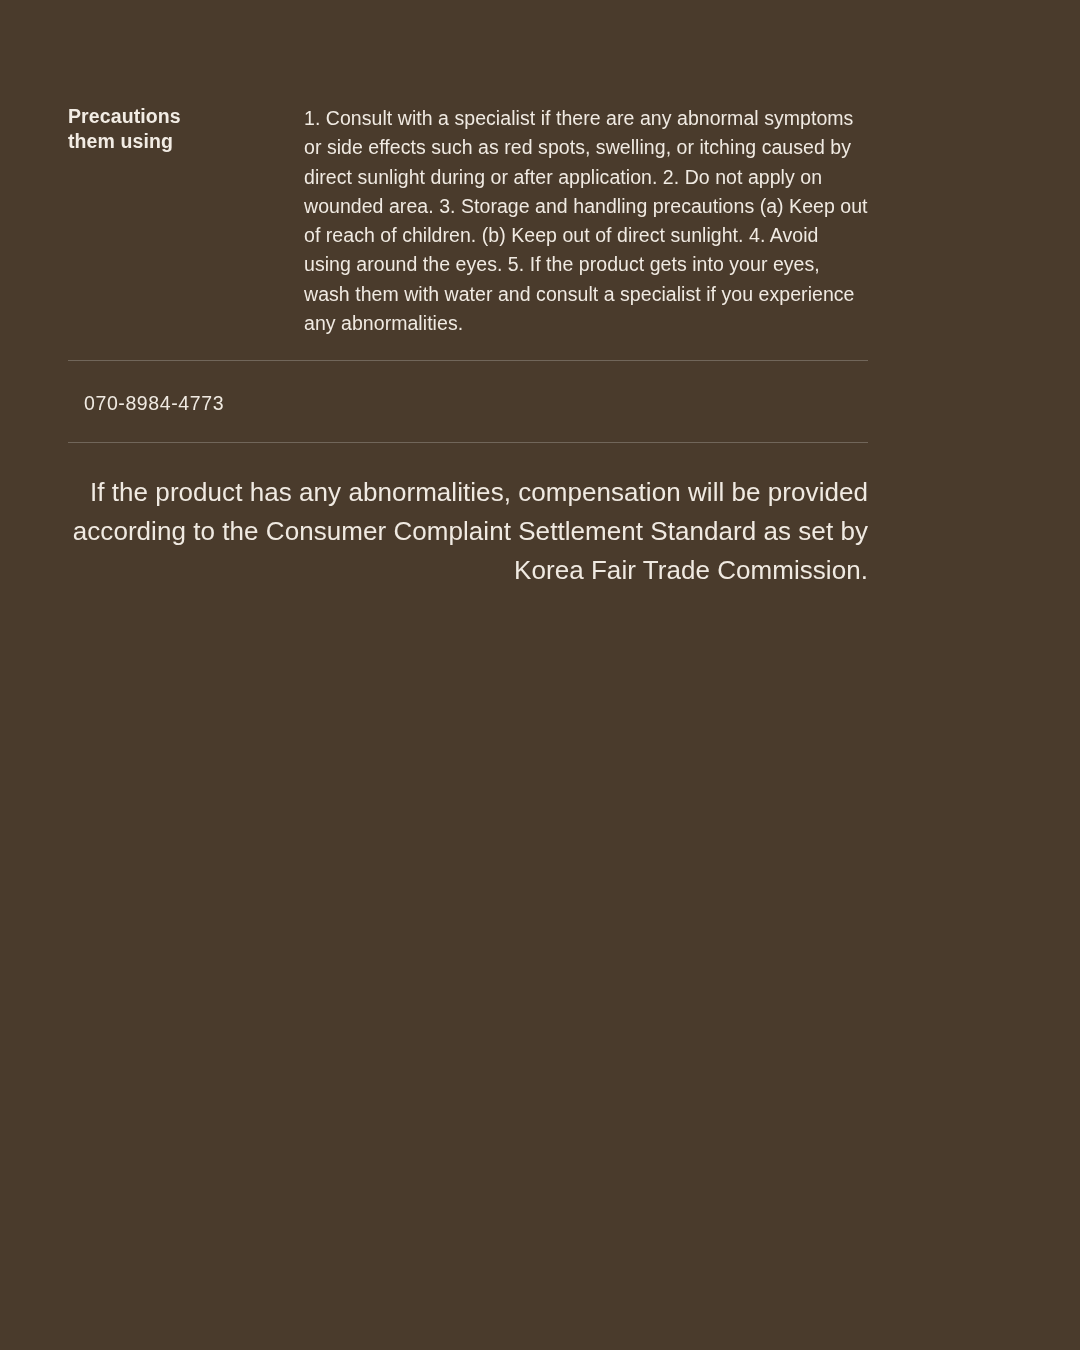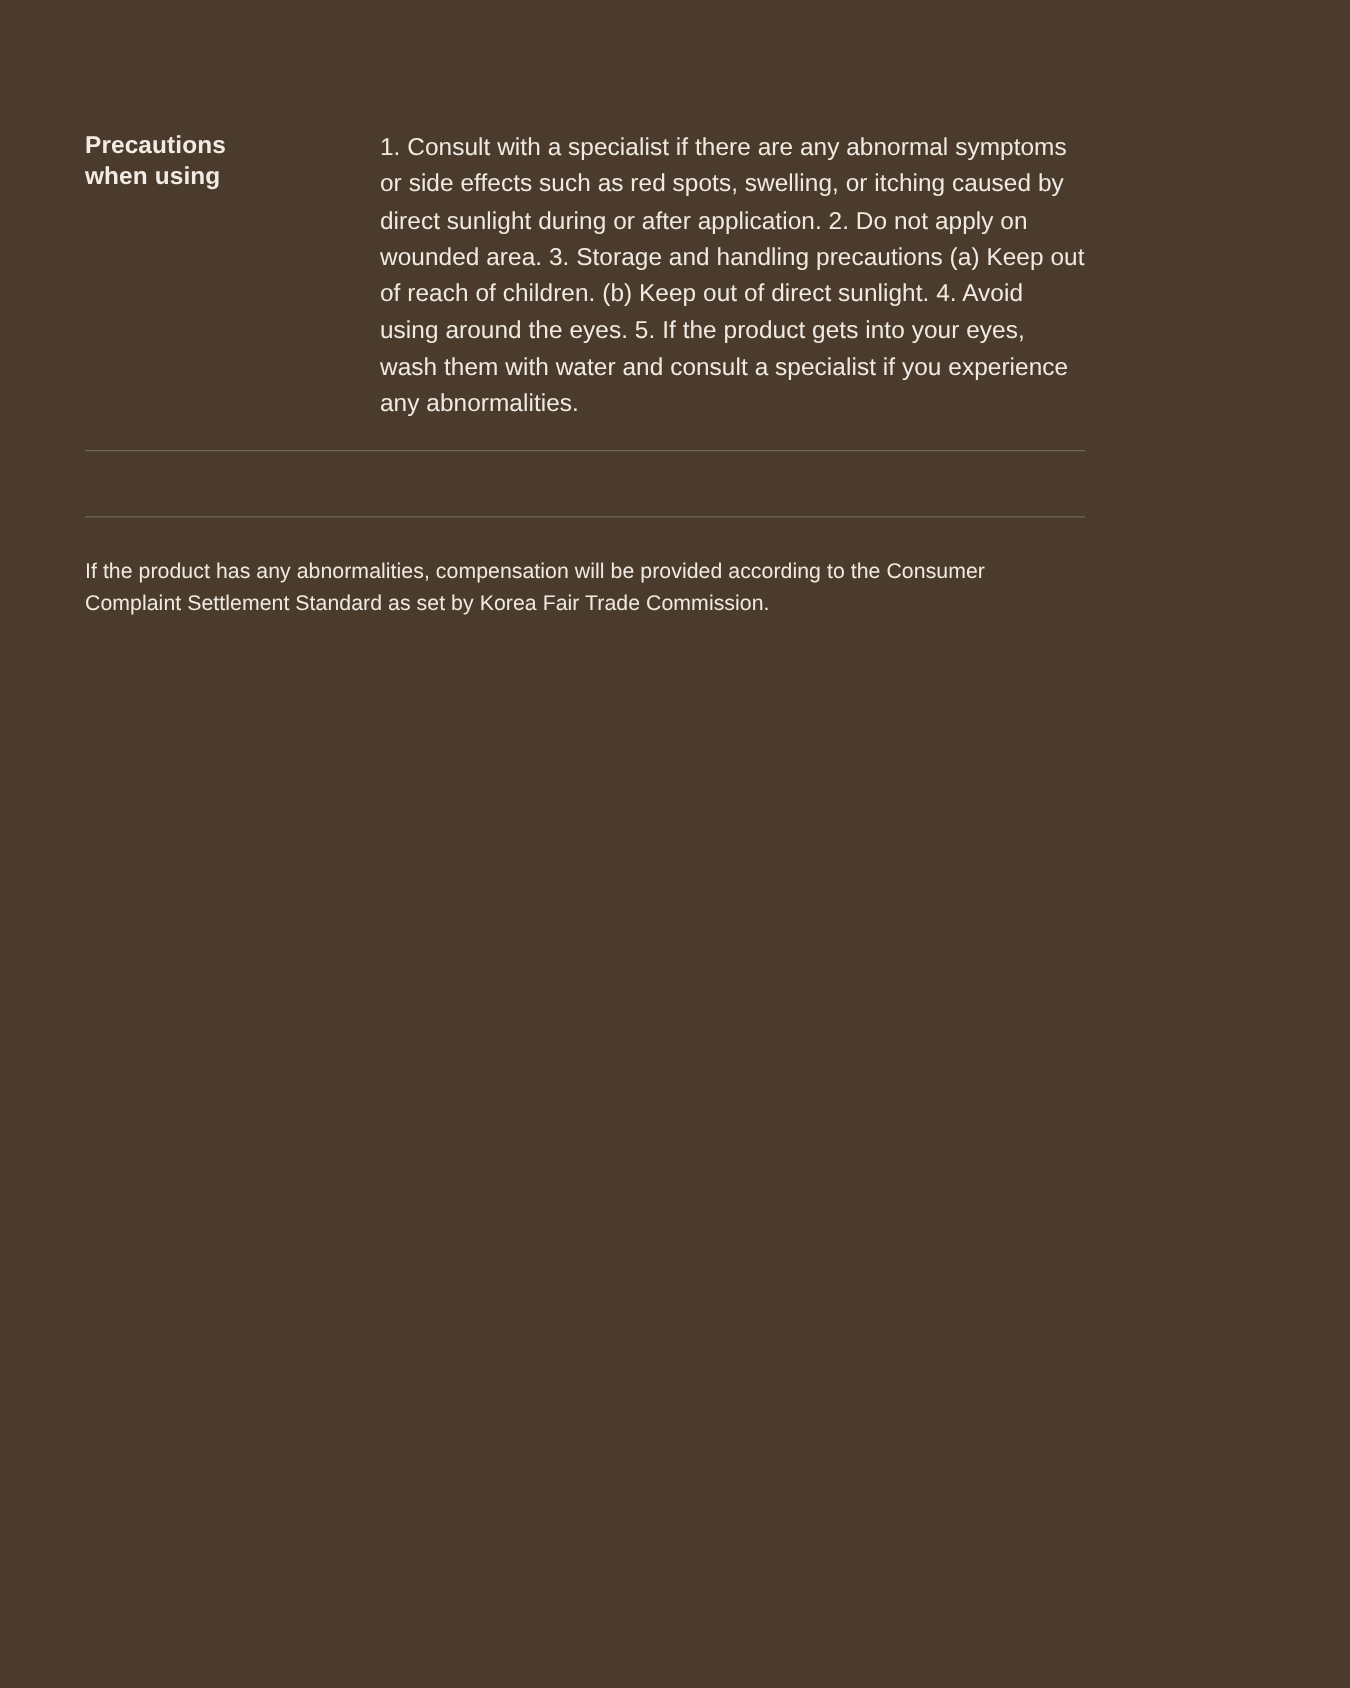--- a/index.html
+++ b/index.html
@@ -52,41 +52,43 @@
   .spec-row.support {
     padding-top: 28px;
     padding-bottom: 24px;
   }
   .spec-value.phone {
     letter-spacing: 0.6px;
   }
   .footnote {
     padding-top: 30px;
     color: #f0eae2;
-    font-size: 17px;
+    font-size: 26px;
     line-height: 1.5;
     letter-spacing: 0.05px;
     max-width: 900px;
+    text-align: right;
   }
 </style>
 </head>
 <body>
 
 <div class="page">
 
   <div class="spec-table">
 
     <div class="spec-row with-rule">
       <div class="spec-label">
         <span>Precautions</span><br>
-        <span>when using</span>
+        <span>them using</span>
       </div>
       <div class="spec-value">1. Consult with a specialist if there are any abnormal symptoms or side effects such as red spots, swelling, or itching caused by direct sunlight during or after application. 2. Do not apply on wounded area. 3. Storage and handling precautions (a) Keep out of reach of children. (b) Keep out of direct sunlight. 4. Avoid using around the eyes. 5. If the product gets into your eyes, wash them with water and consult a specialist if you experience any abnormalities.</div>
     </div>
 
     <div class="spec-row support with-rule">
+      <div class="spec-value phone">070-8984-4773</div>
     </div>
 
   </div>
 
   <div class="footnote">If the product has any abnormalities, compensation will be provided according to the Consumer Complaint Settlement Standard as set by Korea Fair Trade Commission.</div>
 
 </div>
 
 </body></html>

